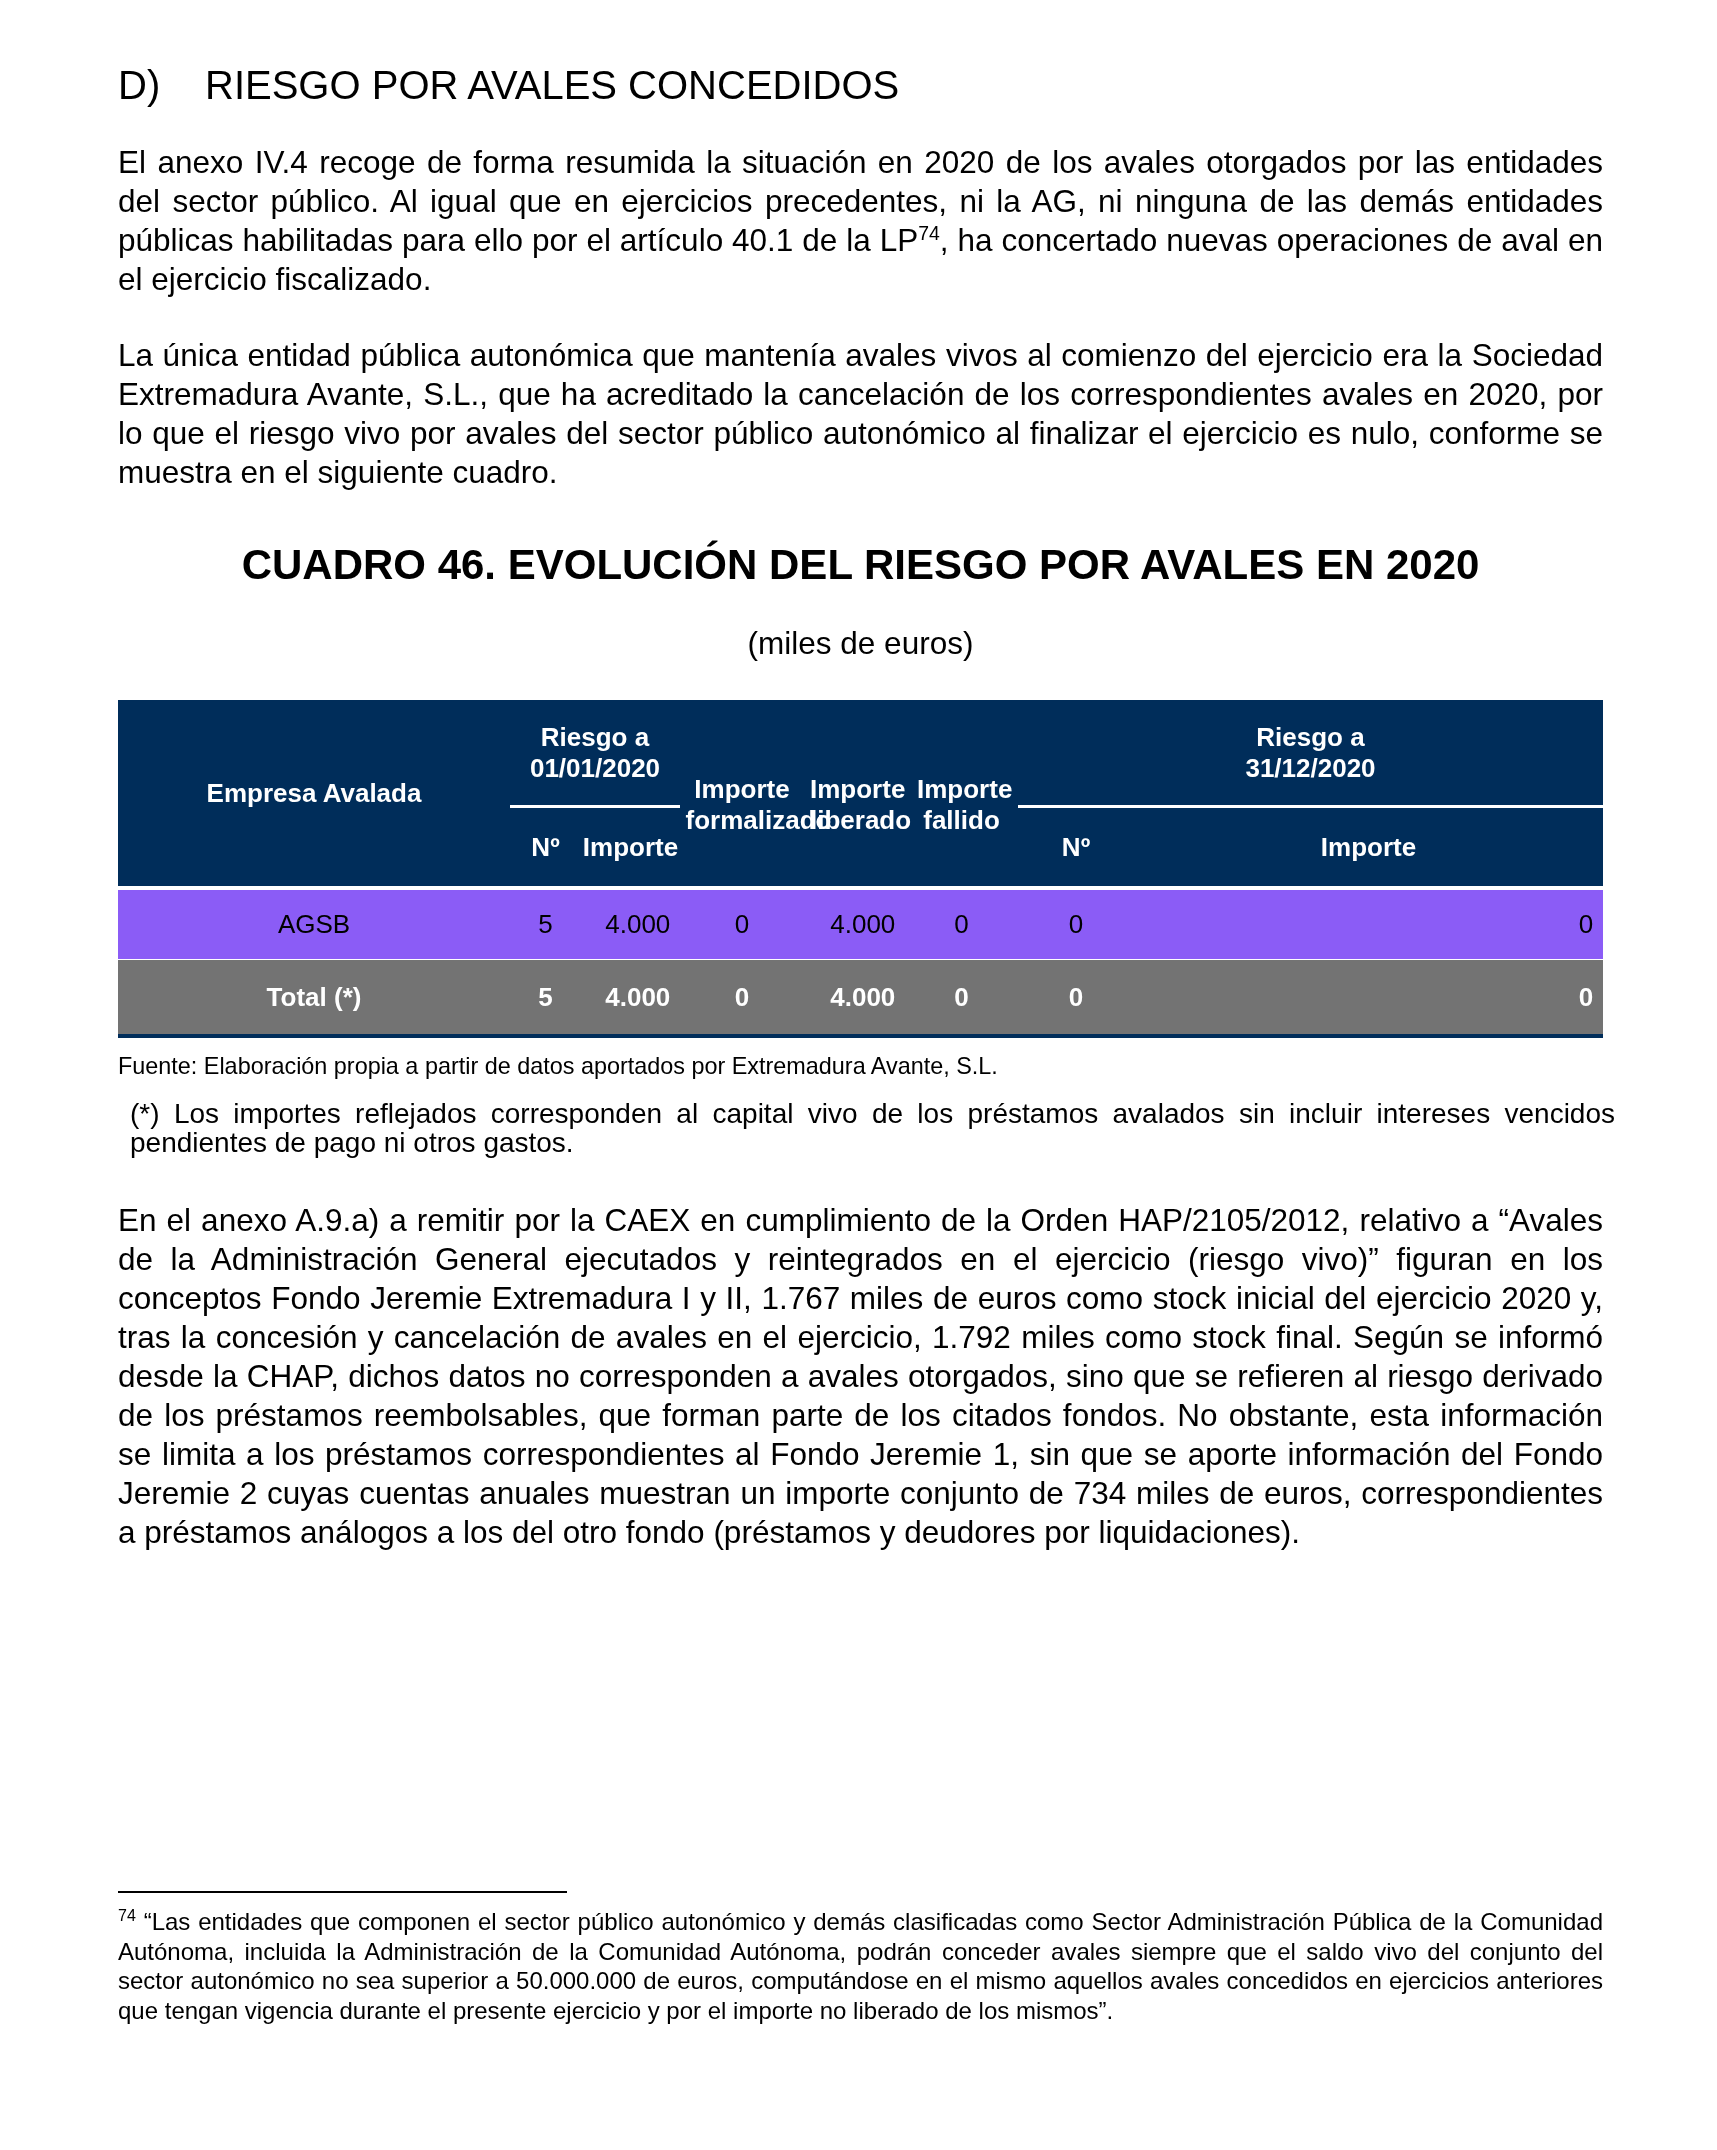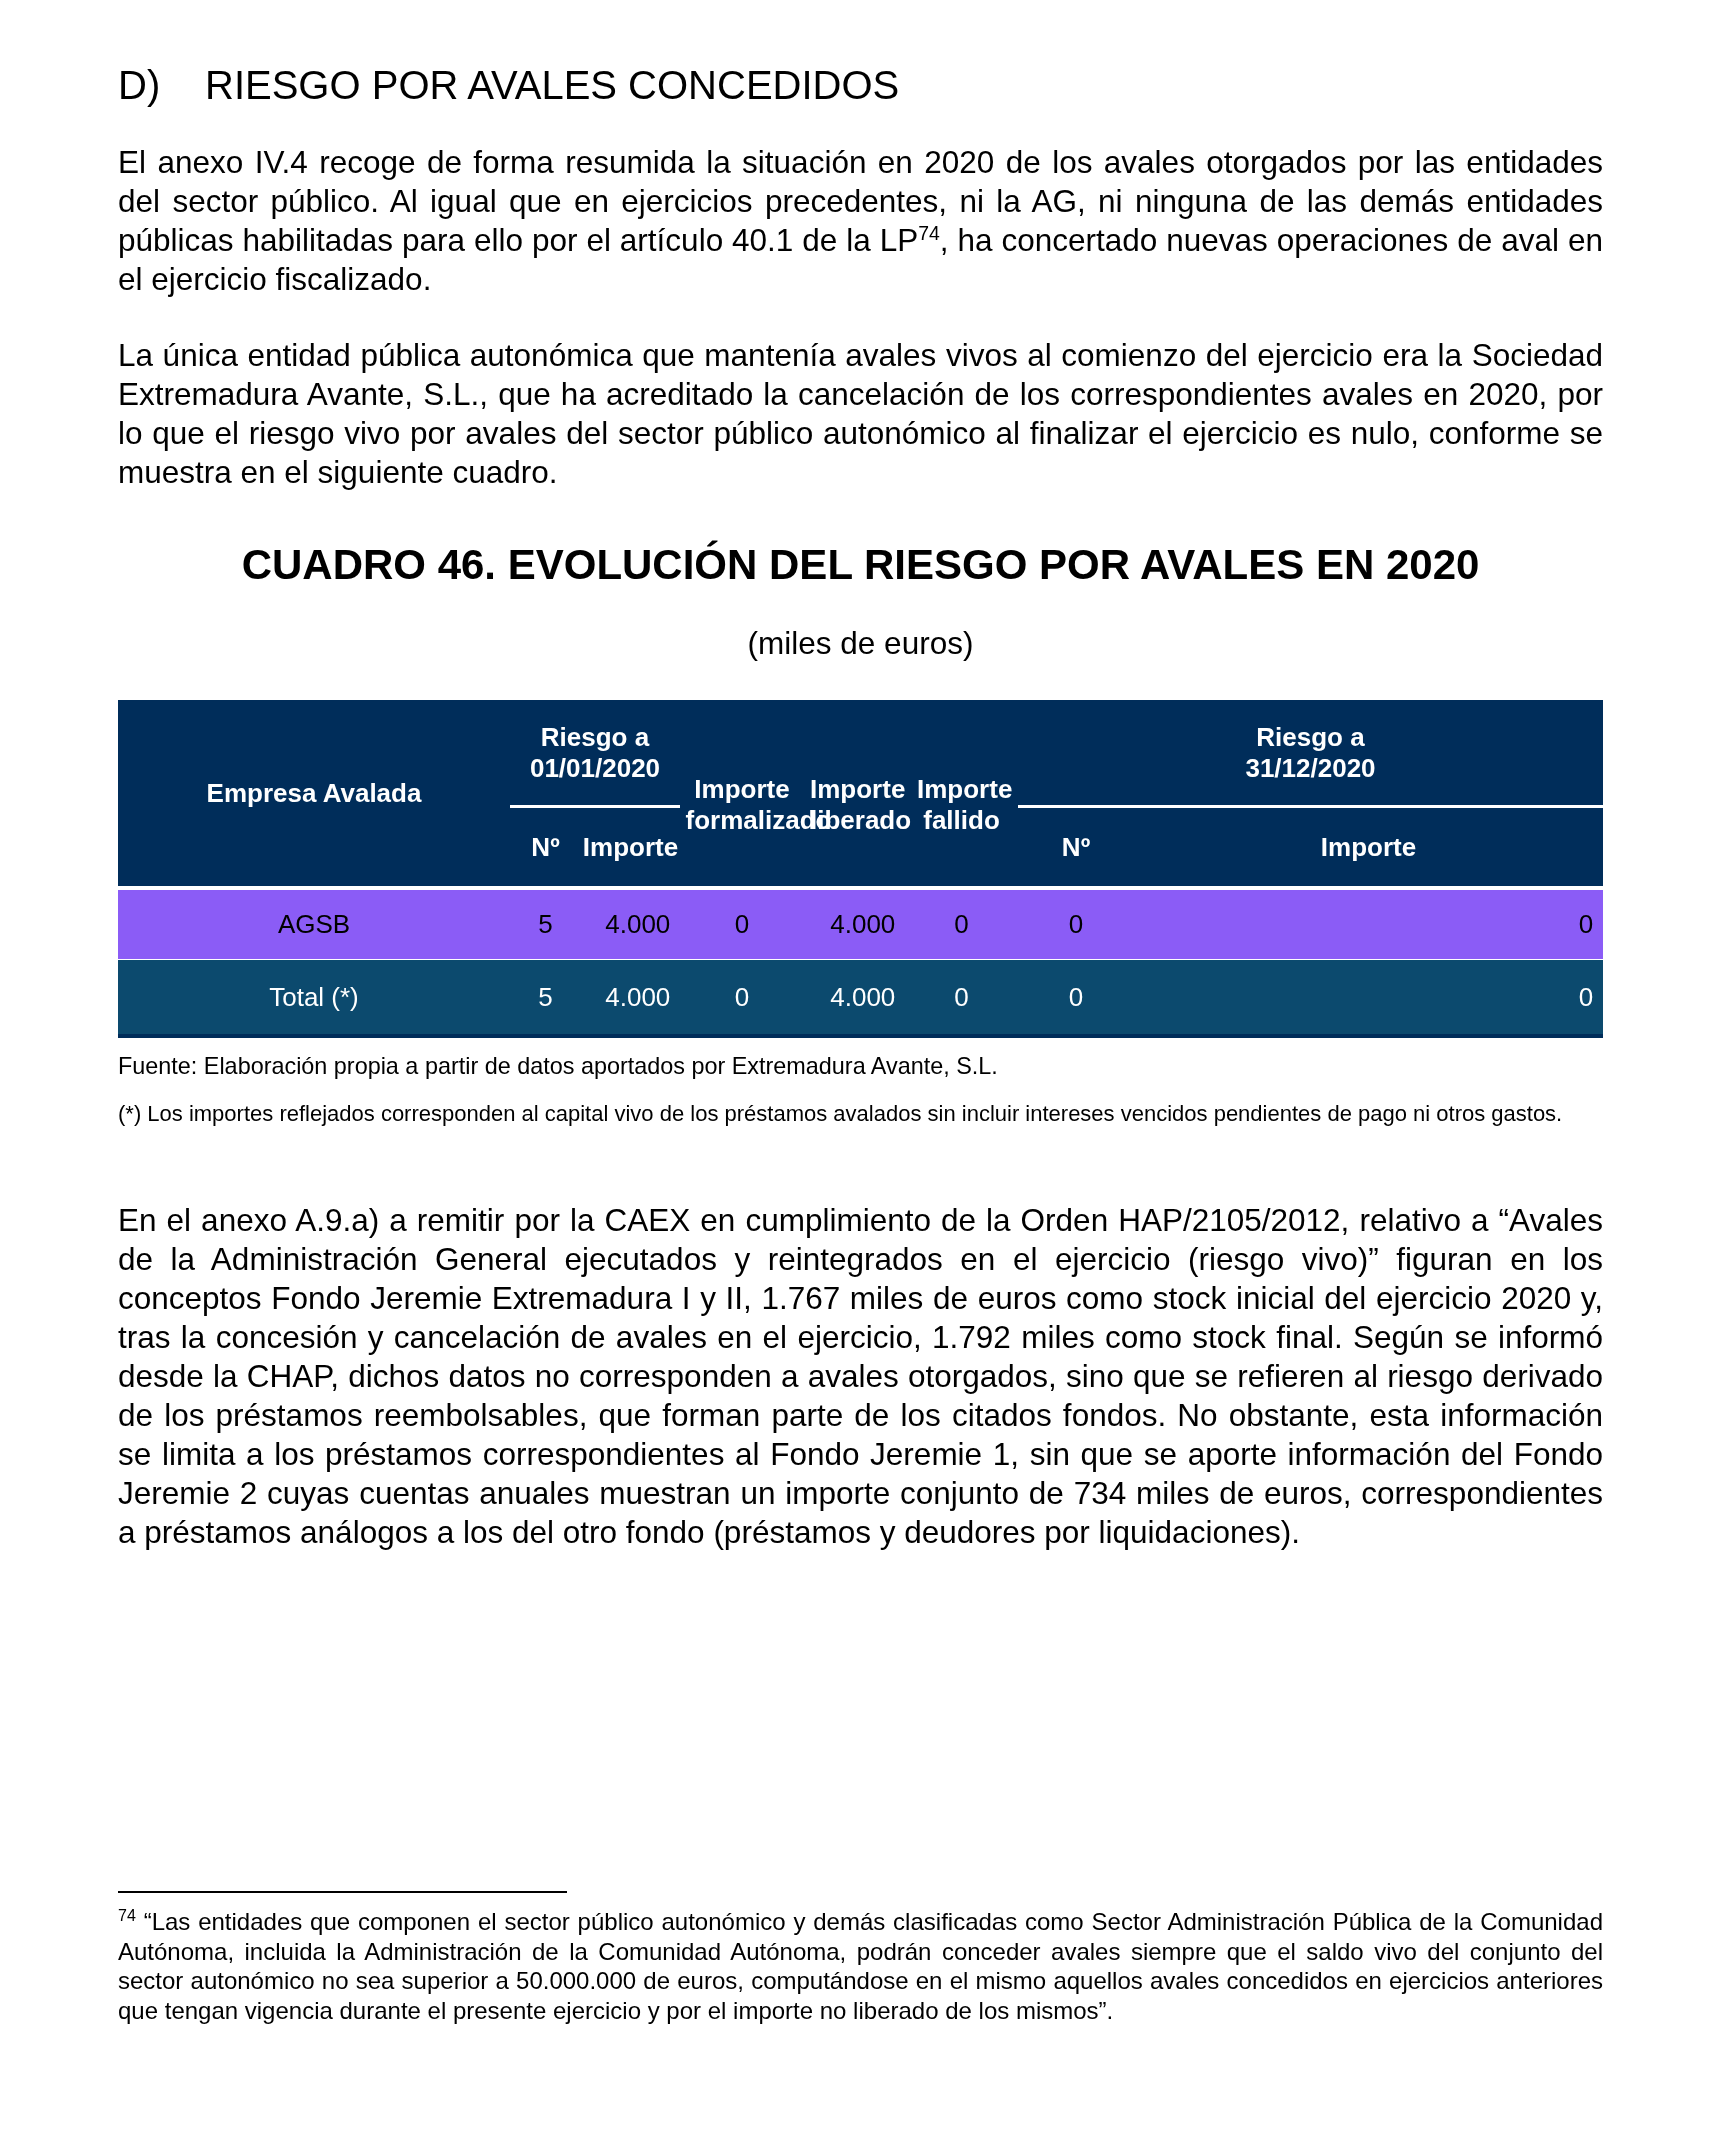--- a/index.html
+++ b/index.html
@@ -35,30 +35,30 @@
   table.cuadro th {
     background: #002D5A; color: #fff; font-weight: bold; text-align: center;
     padding: 0; line-height: 31px;
   }
   table.cuadro th.group { height: 105px; vertical-align: middle; border-bottom: 3.2px solid #ffffff; }
   table.cuadro th.sub { height: 78px; vertical-align: middle; }
   table.cuadro th.tall { vertical-align: middle; padding-top: 24px; }
   table.cuadro td { height: 69px; text-align: right; padding: 0 9.7px 0 0; }
   table.cuadro tr.row-data td { background: #8b5cf6; color: #000; border-top: 4.8px solid #ffffff; }
   table.cuadro tr.row-total td {
-    background: #0c4a6e; color: #fff; font-weight: normal; height: 74px;
+    background: #737373; color: #fff; font-weight: bold; height: 74px;
     border-top: 1.6px solid #ffffff; border-bottom: 4.8px solid #002D5A;
   }
   table.cuadro td.name { text-align: center; padding: 0; }
   .src {
     position: absolute; top: 1052px; left: 0; font-size: 23.4px; line-height: 29px;
   }
   .note {
-    position: absolute; top: 1099px; left: 0; width: 1485px;
-    font-size: 22px; line-height: 29px; text-align: justify; text-align-last: left;
+    position: absolute; top: 1099px; left: 12px; width: 1485px;
+    font-size: 28px; line-height: 29px; text-align: justify; text-align-last: left;
   }
   .p3 { top: 1201px; }
   .fn-rule {
     position: absolute; top: 1891px; left: 0; width: 449px; height: 2.4px; background: #000;
   }
   .footnote {
     position: absolute; top: 1907px; left: 0; width: 1485px;
     font-size: 24px; line-height: 29.5px; text-align: justify; text-align-last: left;
   }
   .footnote sup { font-size: 16px; line-height: 0; vertical-align: super; }

